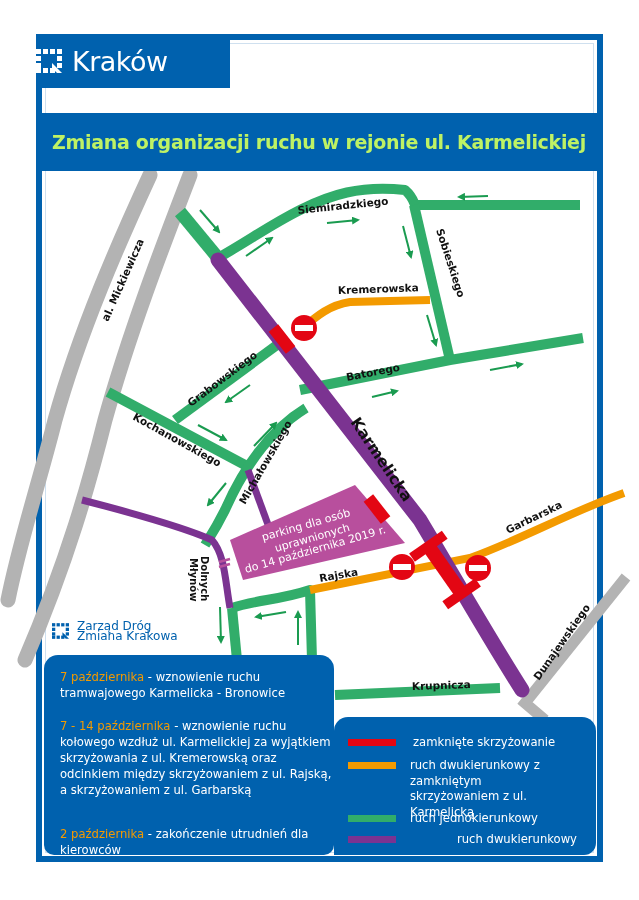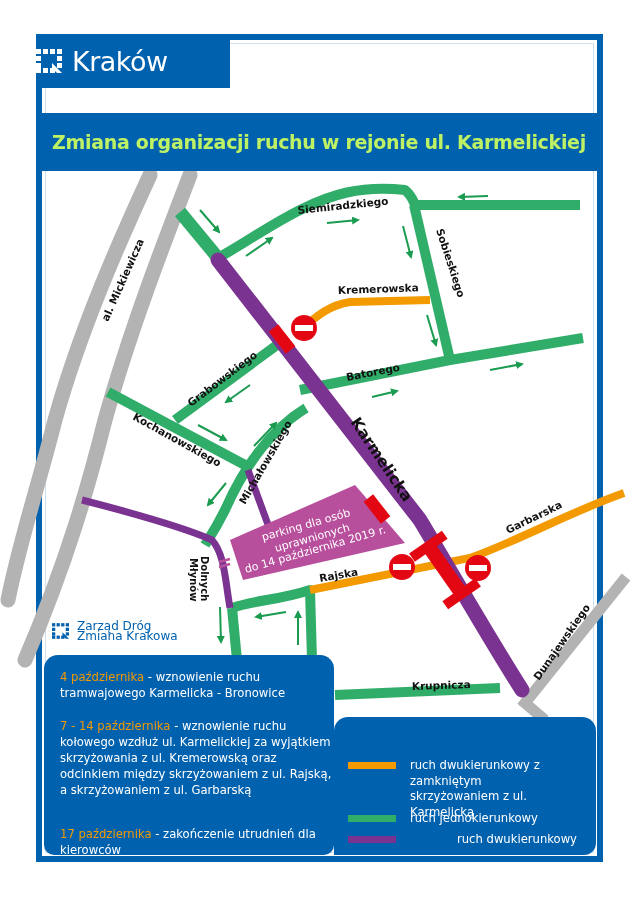--- a/index.html
+++ b/index.html
@@ -182,26 +182,30 @@
       <polygon points="16,14 26,24 21,24 16,19"></polygon>
     </g>
   </svg>
   <div class="zdmk-text">
     <div>Zarząd Dróg</div>
     <div>Zmiana Krakowa</div>
   </div>
 </div>
 
 <div class="info-box">
-  <p><span class="date">4 października</span><span> - wznowienie ruchu tramwajowego Karmelicka - Bronowice</span></p>
+  <p><span class="date">7 października</span><span> - wznowienie ruchu tramwajowego Karmelicka - Bronowice</span></p>
   <p style="margin-bottom:28px;"><span class="date">7 - 14 października</span><span> - wznowienie ruchu kołowego wzdłuż ul. Karmelickiej za wyjątkiem skrzyżowania z ul. Kremerowską oraz odcinkiem między skrzyżowaniem z ul. Rajską, a skrzyżowaniem z ul. Garbarską</span></p>
-  <p><span class="date">17 października</span><span> - zakończenie utrudnień dla kierowców</span></p>
+  <p><span class="date">2 października</span><span> - zakończenie utrudnień dla kierowców</span></p>
 </div>
 
 <div class="legend-box">
+  <div class="legend-row" style="top:18px;">
+    <span class="swatch" style="background:#e30613"></span>
+    <span style="padding-left:3px">zamknięte skrzyżowanie</span>
+  </div>
   <div class="legend-row" style="top:94px;">
     <span class="swatch" style="background:#31ad6a"></span>
     <span>ruch jednokierunkowy</span>
   </div>
   <div class="legend-row" style="top:41px; width:220px;">
     <span class="swatch" style="background:#f39a00"></span>
     <span style="width:160px;">ruch dwukierunkowy z zamkniętym skrzyżowaniem z ul. Karmelicką</span>
   </div>
   <div class="legend-row" style="top:115px;gap:47px;">
     <span class="swatch" style="background:#7b3391"></span>

